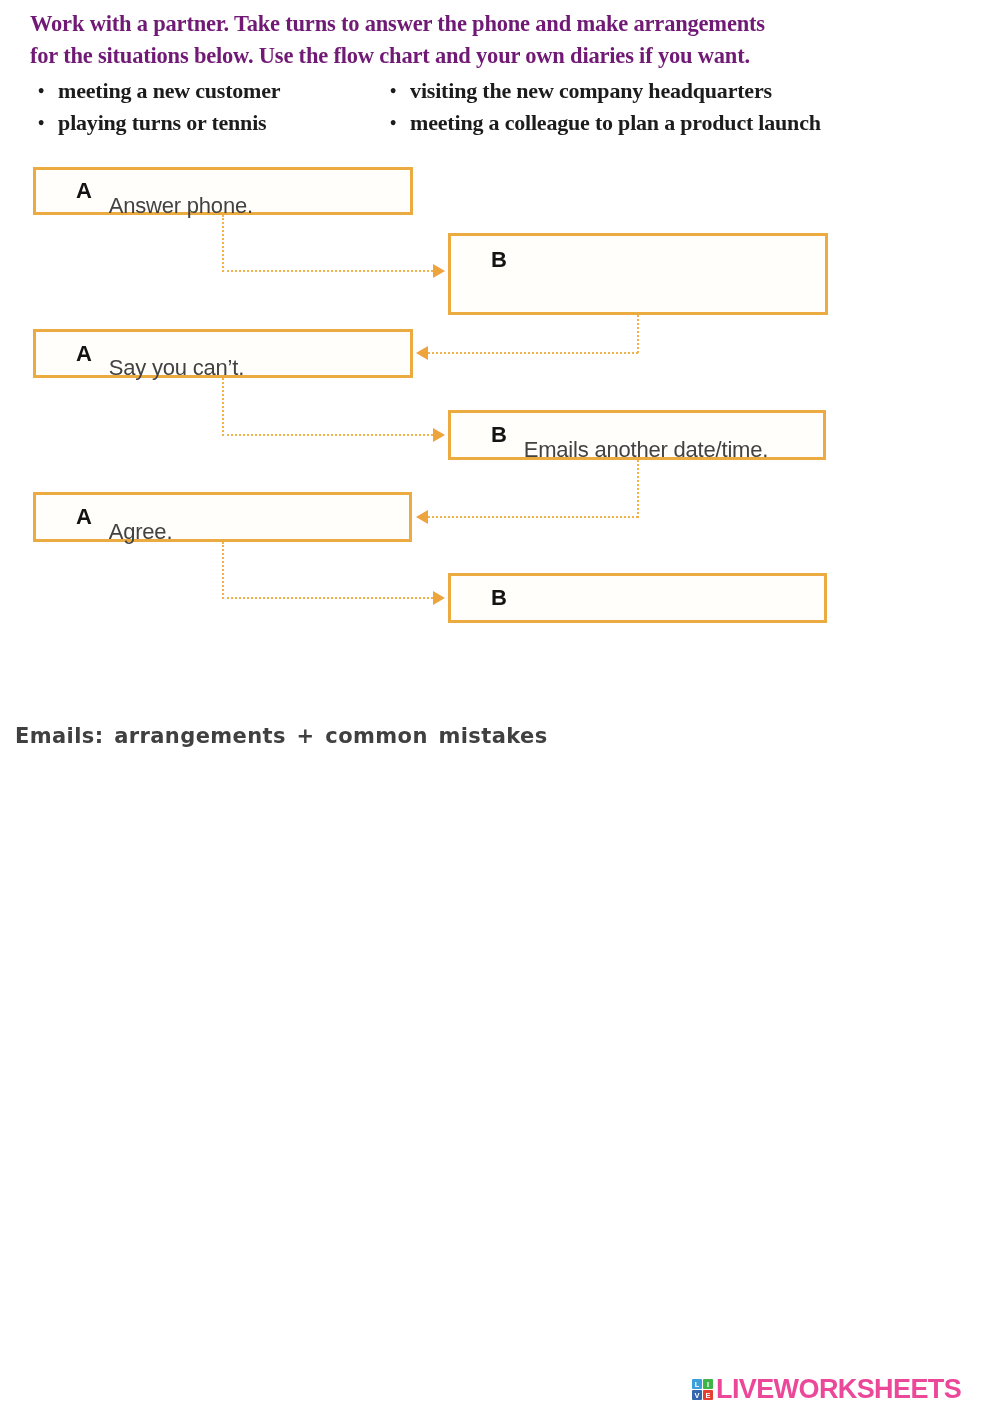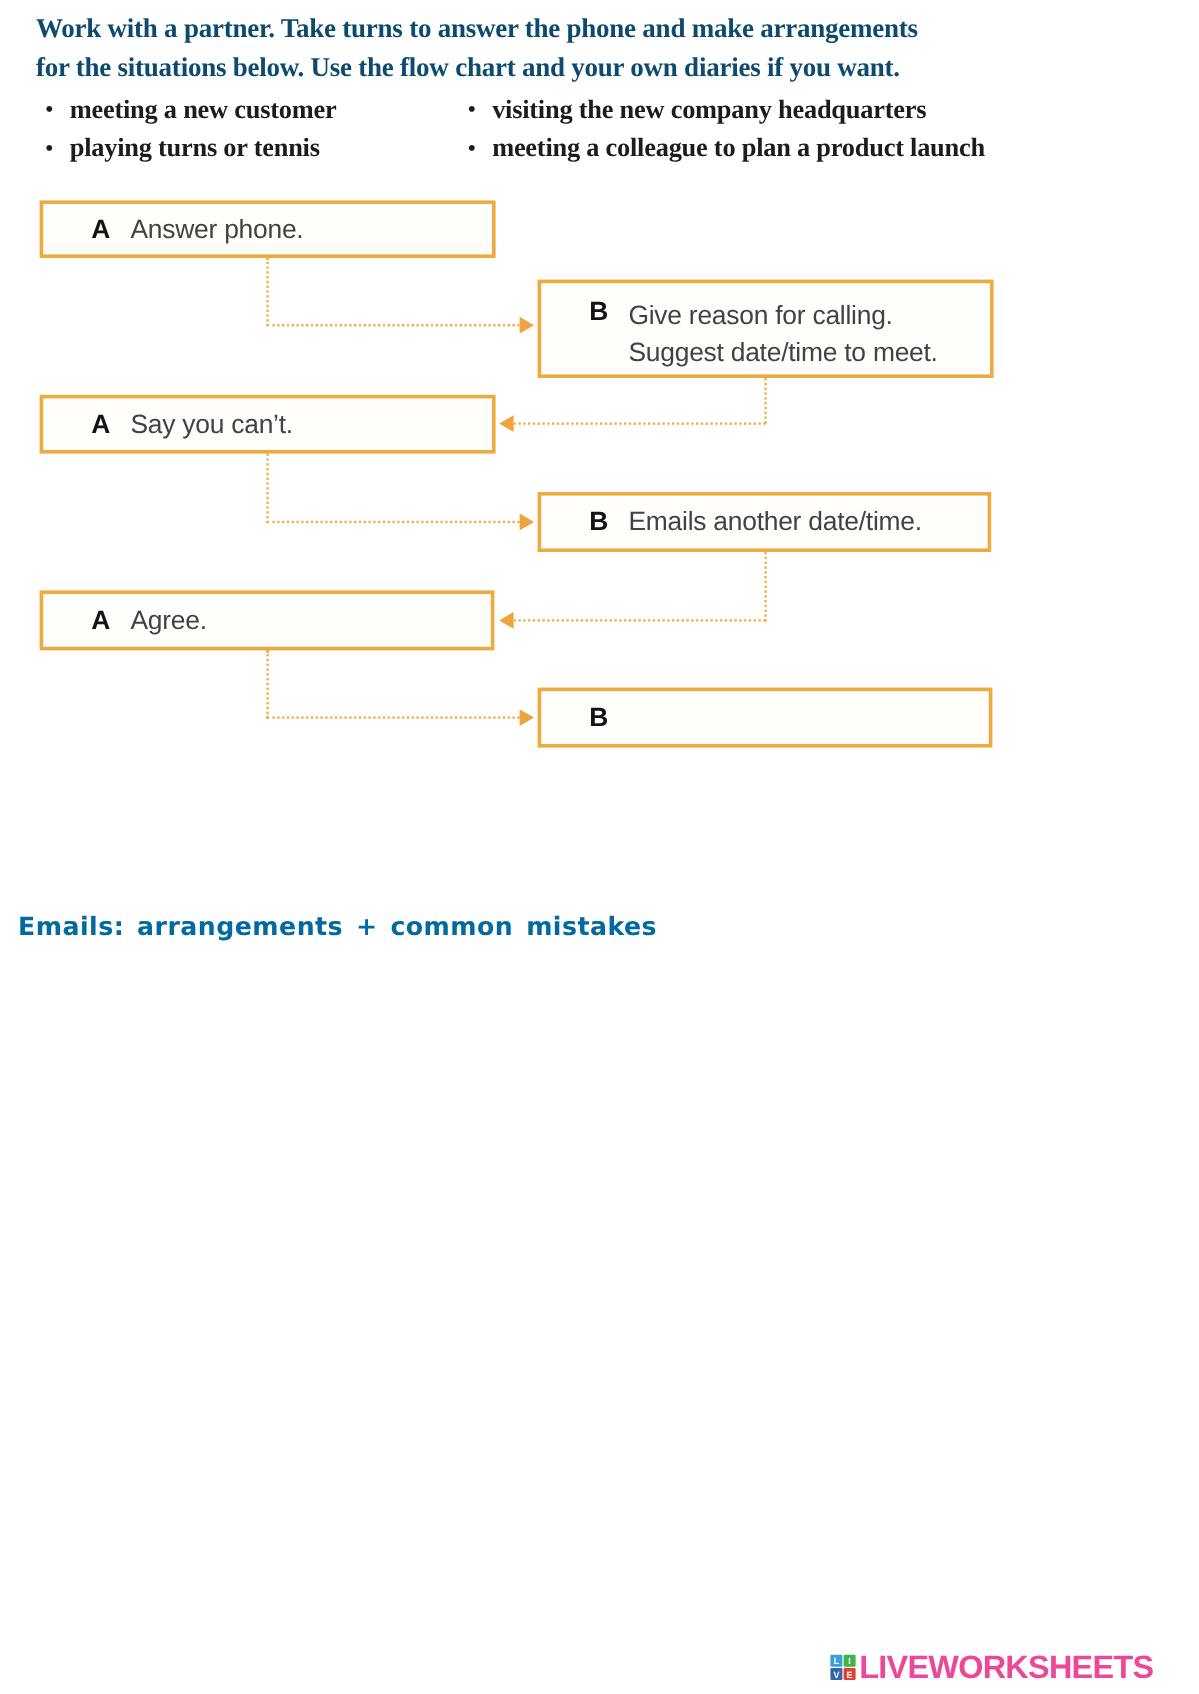--- a/index.html
+++ b/index.html
@@ -6,21 +6,21 @@
   html,body { background:#ffffff; }
   body {
     width:999px; height:1412px; position:relative; overflow:hidden;
     font-family:"Liberation Sans", sans-serif;
   }
 
   
   .instructions {
     position:absolute; left:30px; top:8px; width:920px;
     font-family:"Liberation Serif", serif; font-weight:700;
-    font-size:22.5px; line-height:32px; color:#0c4a6e;
+    font-size:22.5px; line-height:32px; color:#701a75;
     letter-spacing:-0.2px;
   }
   .bullet-item {
     position:absolute; display:flex; align-items:baseline; gap:14px;
     font-family:"Liberation Serif", serif; font-weight:700;
     font-size:22px; color:#1c1c1c; letter-spacing:-0.2px; white-space:nowrap;
   }
   .bullet-dot { font-size:18px; position:relative; top:-1px; }
   .b-pos-1 { left:38px;  top:78px;  }
   .b-pos-2 { left:390px; top:78px;  }
@@ -32,21 +32,21 @@
     position:absolute; background:#fffefb;
     border:3px solid #ecab40;
     display:flex; align-items:center;
     padding:4px 12px 4px 40px;
     font-size:22px; color:#424242; letter-spacing:-0.2px;
   }
   .fc-box.two-line { align-items:flex-start; padding-top:11px; }
   .fc-speaker {
     font-weight:700; color:#131313; margin-right:17px; flex:0 0 auto;
   }
-  .fc-lines { display:flex; flex-direction:column; line-height:31px; }
+  .fc-lines { display:flex; flex-direction:column; line-height:31px;margin-top:29px; }
   .fc-box:not(.two-line) .fc-lines { line-height:normal; }
 
   .box-a1 { left:33px;  top:167px; width:380px; height:48px; }
   .box-b1 { left:448px; top:233px; width:380px; height:82px; }
   .box-a2 { left:33px;  top:329px; width:380px; height:49px; }
   .box-b2 { left:448px; top:410px; width:378px; height:50px; }
   .box-a3 { left:33px;  top:492px; width:379px; height:50px; }
   .box-b3 { left:448px; top:573px; width:379px; height:50px; }
 
   .conn-v { position:absolute; width:0; border-left:2px dotted #f1b24b; }
@@ -74,23 +74,22 @@
   .c4h { left:428px; top:516px; width:210px; }
   .a4  { left:416px; top:510px; }
   .c5v { left:222px; top:542px; height:57px; }
   .c5h { left:222px; top:597px; width:211px; }
   .a5  { left:433px; top:591px; }
 
   
   .section-title {
     position:absolute; left:15px; top:724px;
     font-family:"DejaVu Sans", sans-serif; font-weight:700;
-    font-size:21px; color:#0369a1; letter-spacing:0.4px; word-spacing:3px;
+    font-size:21px; color:#404040; letter-spacing:0.4px; word-spacing:3px;
     white-space:nowrap;
-    margin-top:36px;
   }
 
   
   .footer { position:absolute; left:692px; top:1374px; display:flex; align-items:center; gap:3px; }
   .logo-grid {
     display:grid; grid-template-columns:10px 10px; grid-template-rows:10px 10px;
     gap:1px; flex:0 0 auto;
   }
   .logo-tile {
     display:flex; align-items:center; justify-content:center;
@@ -129,24 +128,20 @@
 
 <div class="fc-box box-a1">
   <span class="fc-speaker">A</span>
   <span class="fc-lines">
       <span>Answer phone.</span>
     </span>
 </div>
 
 <div class="fc-box box-b1 two-line">
   <span class="fc-speaker">B</span>
-  <span class="fc-lines">
-    <span>Give reason for calling.</span>
-    <span>Suggest date/time to meet.</span>
-  </span>
 </div>
 
 <div class="fc-box box-a2">
   <span class="fc-speaker">A</span>
   <span class="fc-lines">
       <span>Say you can’t.</span>
     </span>
 </div>
 
 <div class="fc-box box-b2">

